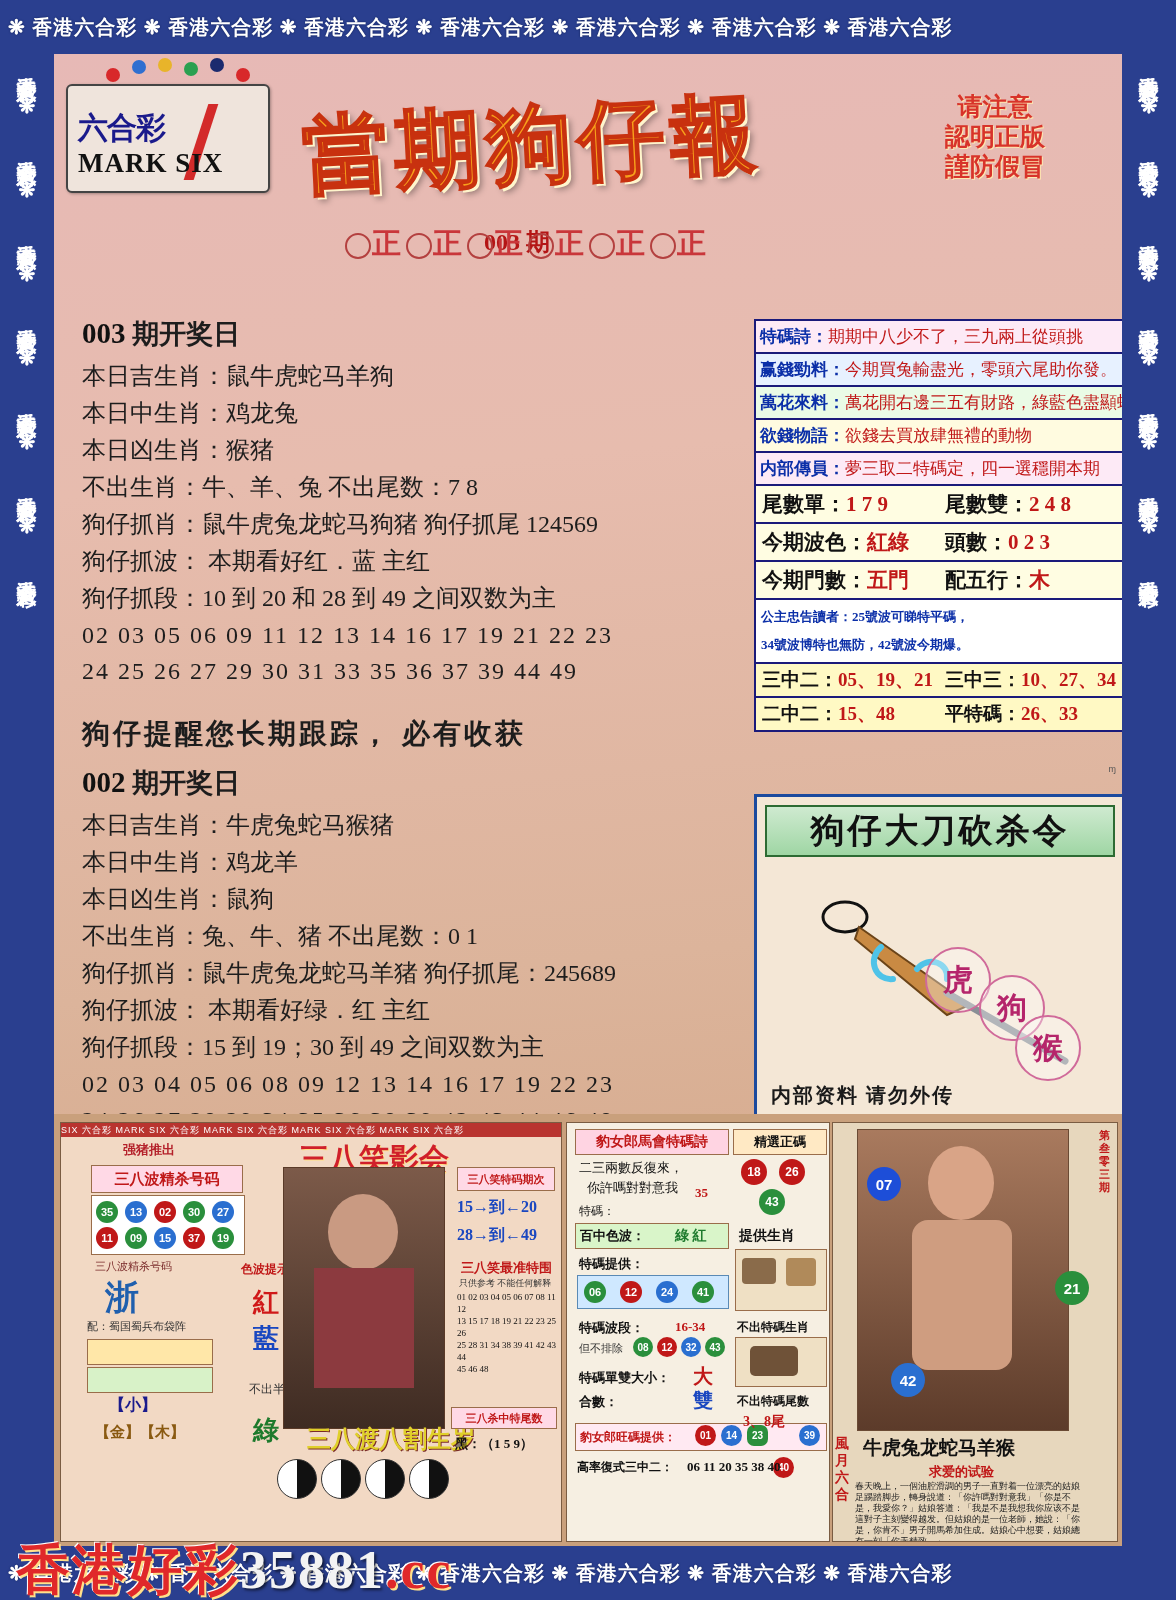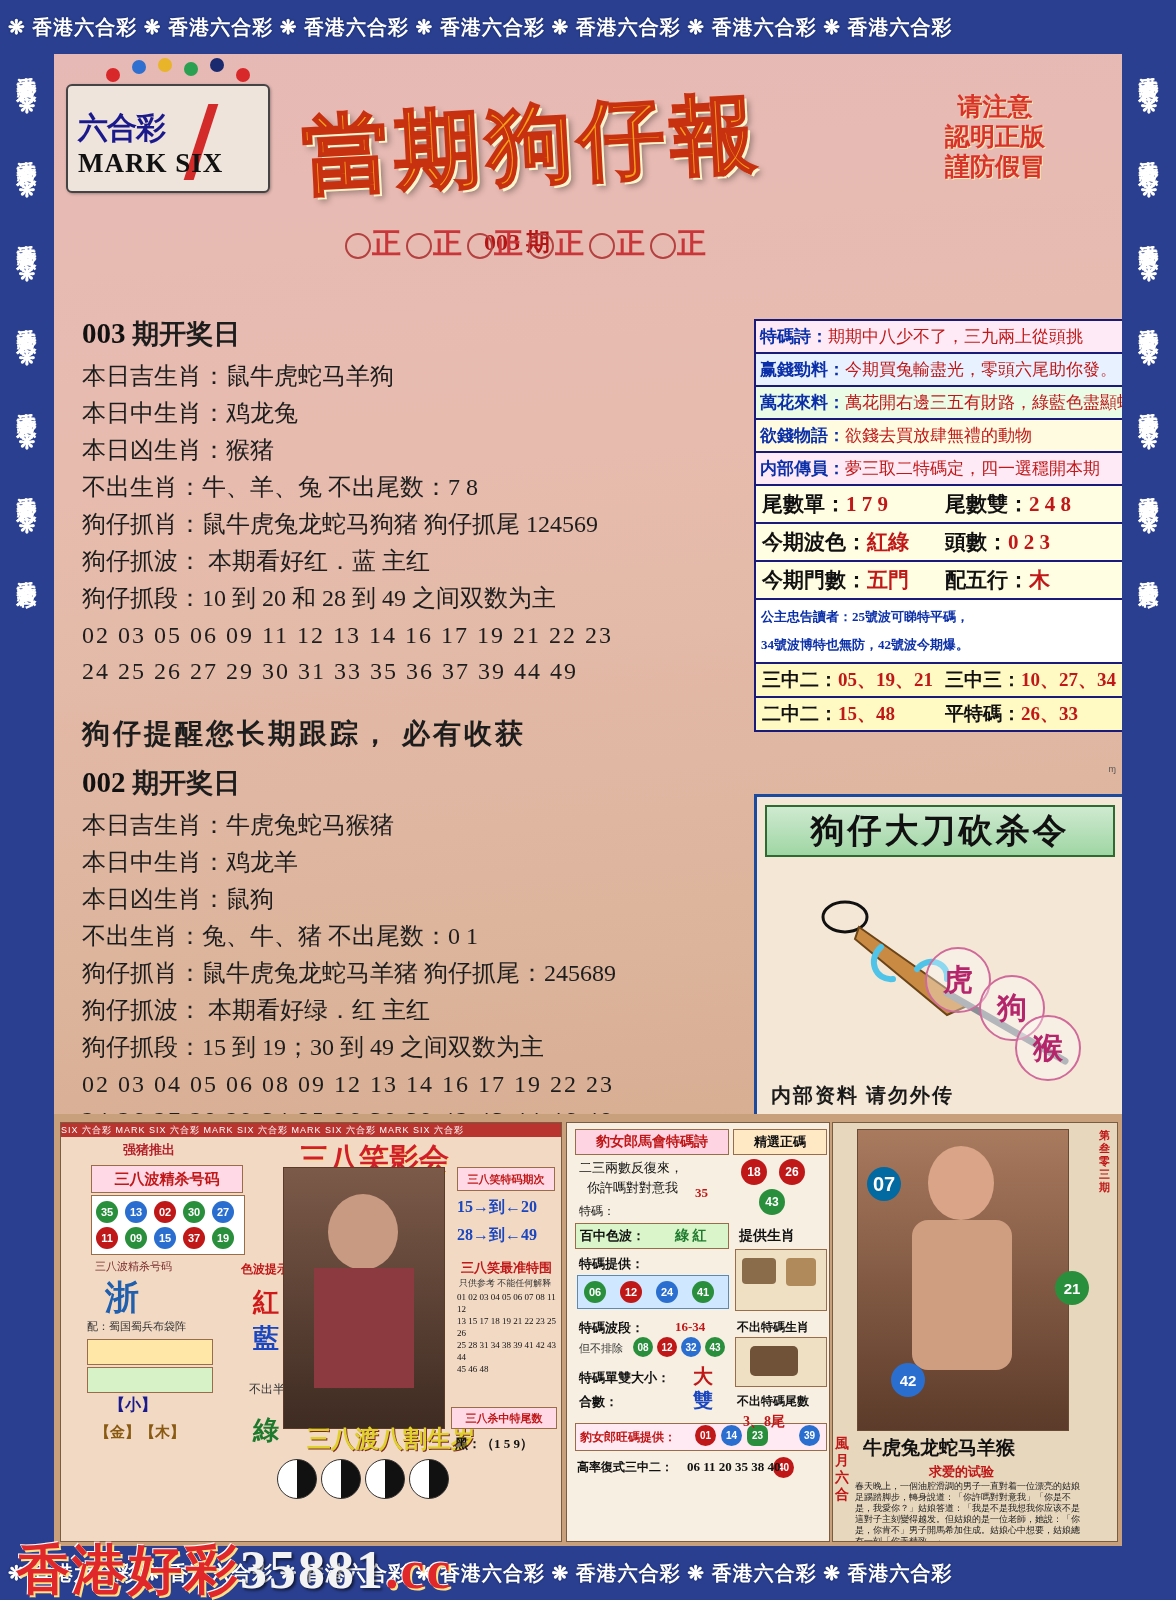--- a/index.html
+++ b/index.html
@@ -473,21 +473,21 @@
       <div class="ctext" style="position:absolute;left:170px;top:270px;font-size:12px;font-weight:bold;color:#111;">不出特碼尾數</div>
       <div class="ctext" style="position:absolute;left:176px;top:290px;font-size:14px;font-weight:bold;color:#c01818;">3、8尾</div>
     </div>
 
     <div class="panel p3">
       <div class="ctext" style="position:absolute;right:4px;top:6px;width:14px;font-size:11px;color:#c01818;font-weight:bold;line-height:13px;">第叁零三期</div>
       <div style="position:absolute;left:24px;top:6px;width:210px;height:300px;background:linear-gradient(#a97a5e,#5c3b2a);border:1px solid #6a4a34;">
         <div style="position:absolute;left:70px;top:16px;width:66px;height:74px;border-radius:50%;background:#d9a487;"></div>
         <div style="position:absolute;left:54px;top:90px;width:100px;height:150px;background:#cf9d80;border-radius:16px;"></div>
       </div>
-      <div class="ball" style="position:absolute;left:34px;top:44px;width:34px;height:34px;background:#0369a1;font-size:20px;">07</div>
+      <div class="ball" style="position:absolute;left:34px;top:44px;width:34px;height:34px;background:#1d4ed8;font-size:15px;">07</div>
       <div class="ball" style="position:absolute;left:222px;top:148px;width:34px;height:34px;background:#2a8f3c;font-size:15px;text-align:center;">21</div>
       <div class="ball" style="position:absolute;left:58px;top:240px;width:34px;height:34px;background:#2a6fd0;font-size:15px;">42</div>
       <div class="ctext" style="position:absolute;left:30px;top:312px;font-size:19px;font-weight:bold;color:#111;">牛虎兔龙蛇马羊猴</div>
       <div class="ctext" style="position:absolute;left:96px;top:340px;font-size:13px;font-weight:bold;color:#c01818;">求爱的试验</div>
       <div class="ctext" style="position:absolute;left:22px;top:358px;width:232px;font-size:9px;line-height:11px;color:#222;">春天晚上，一個油腔滑調的男子一直對着一位漂亮的姑娘足踢踏脚步，轉身說道：「你許嗎對對意我」「你是不是，我愛你？」姑娘答道：「我是不是我想我你应该不是這對子主刻變得越发。但姑娘的是一位老師，她說：「你是，你肯不」男子開馬希加住成。姑娘心中想要，姑娘總有一刻「你无精致。」</div>
       <div class="ctext" style="position:absolute;left:2px;top:312px;width:16px;font-size:14px;font-weight:bold;color:#c01818;line-height:17px;">風月六合</div>
     </div>
   </div>
 </div>
 

